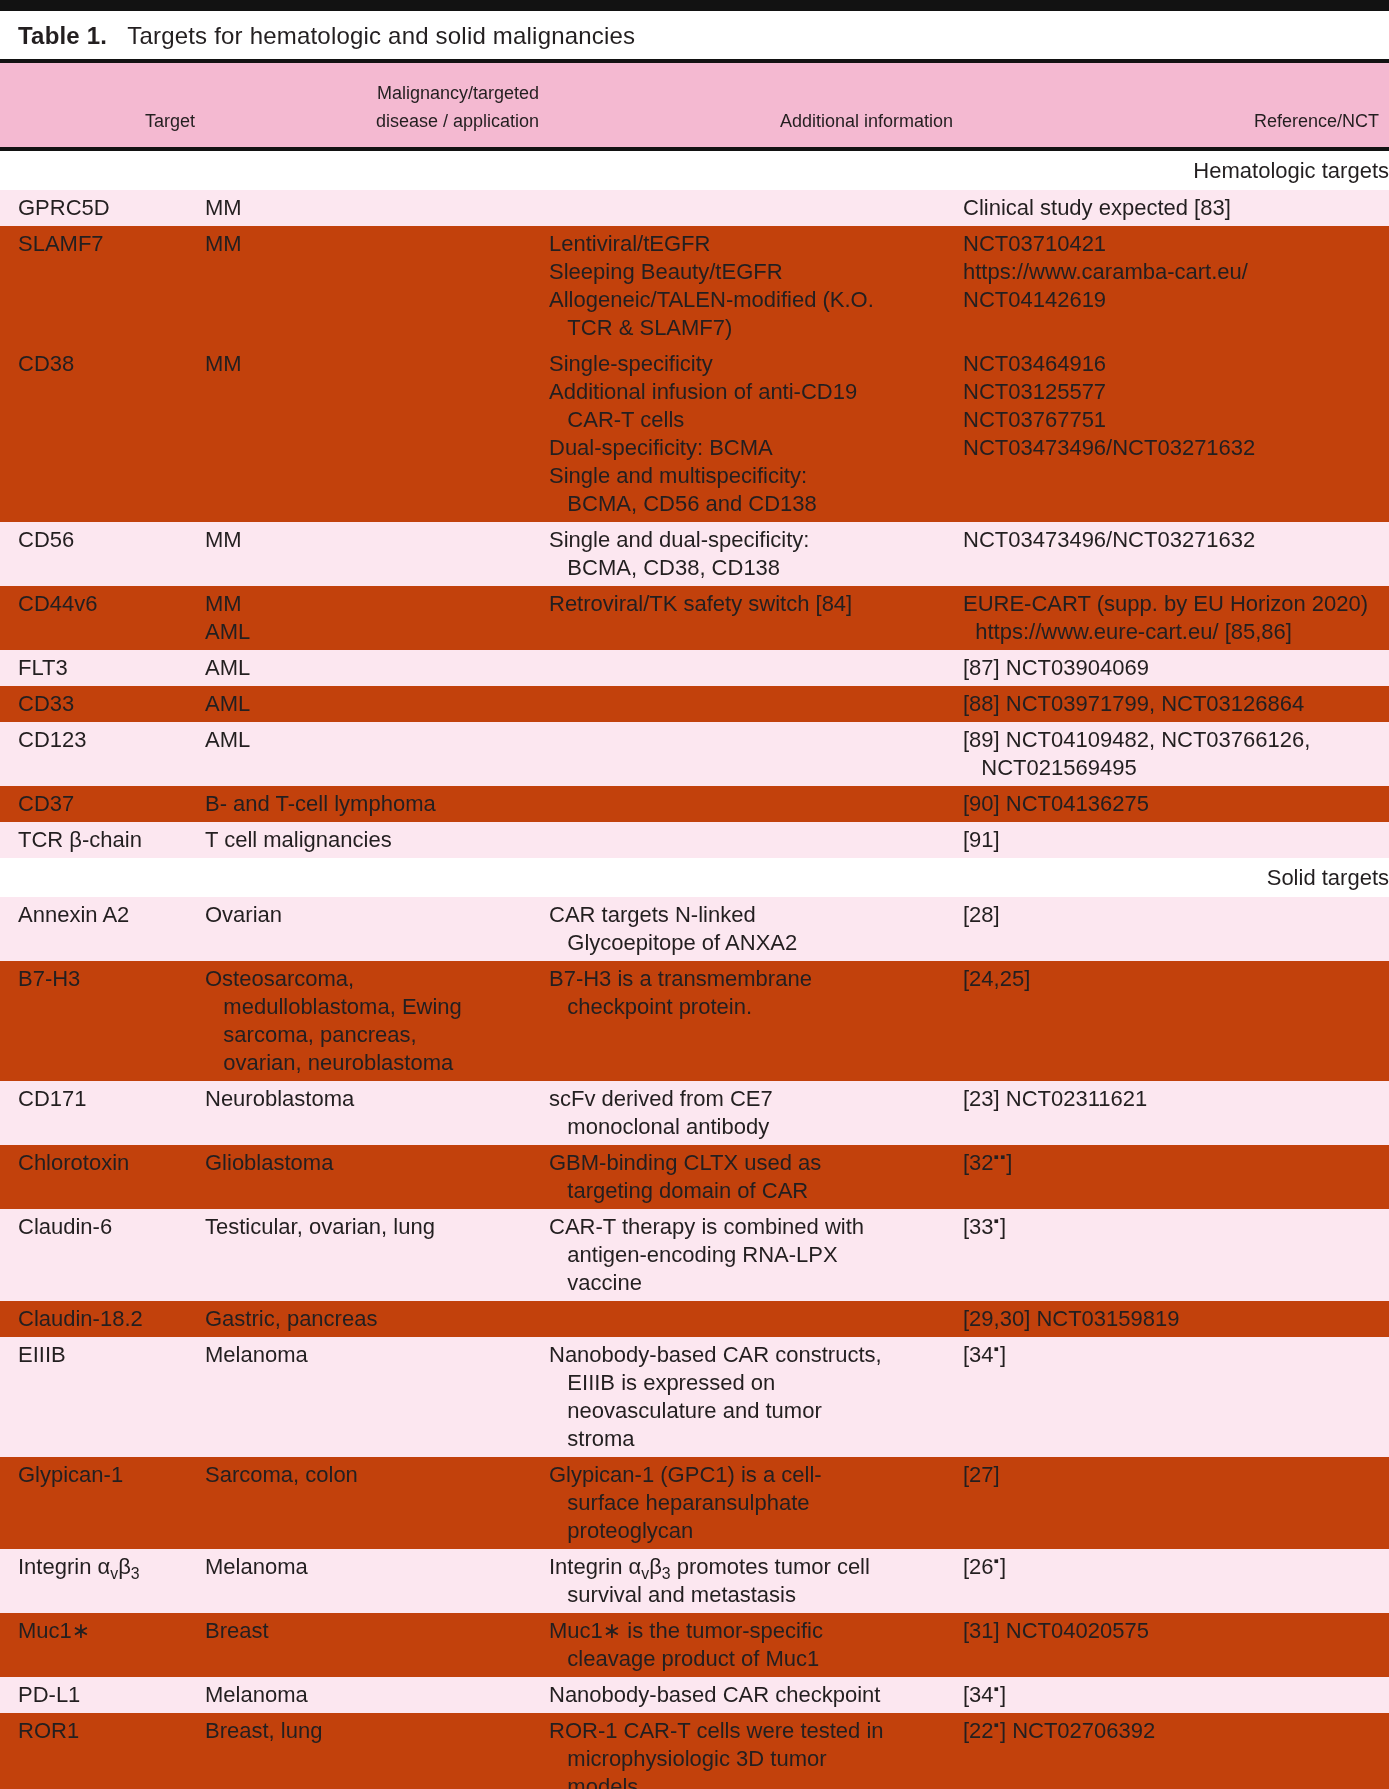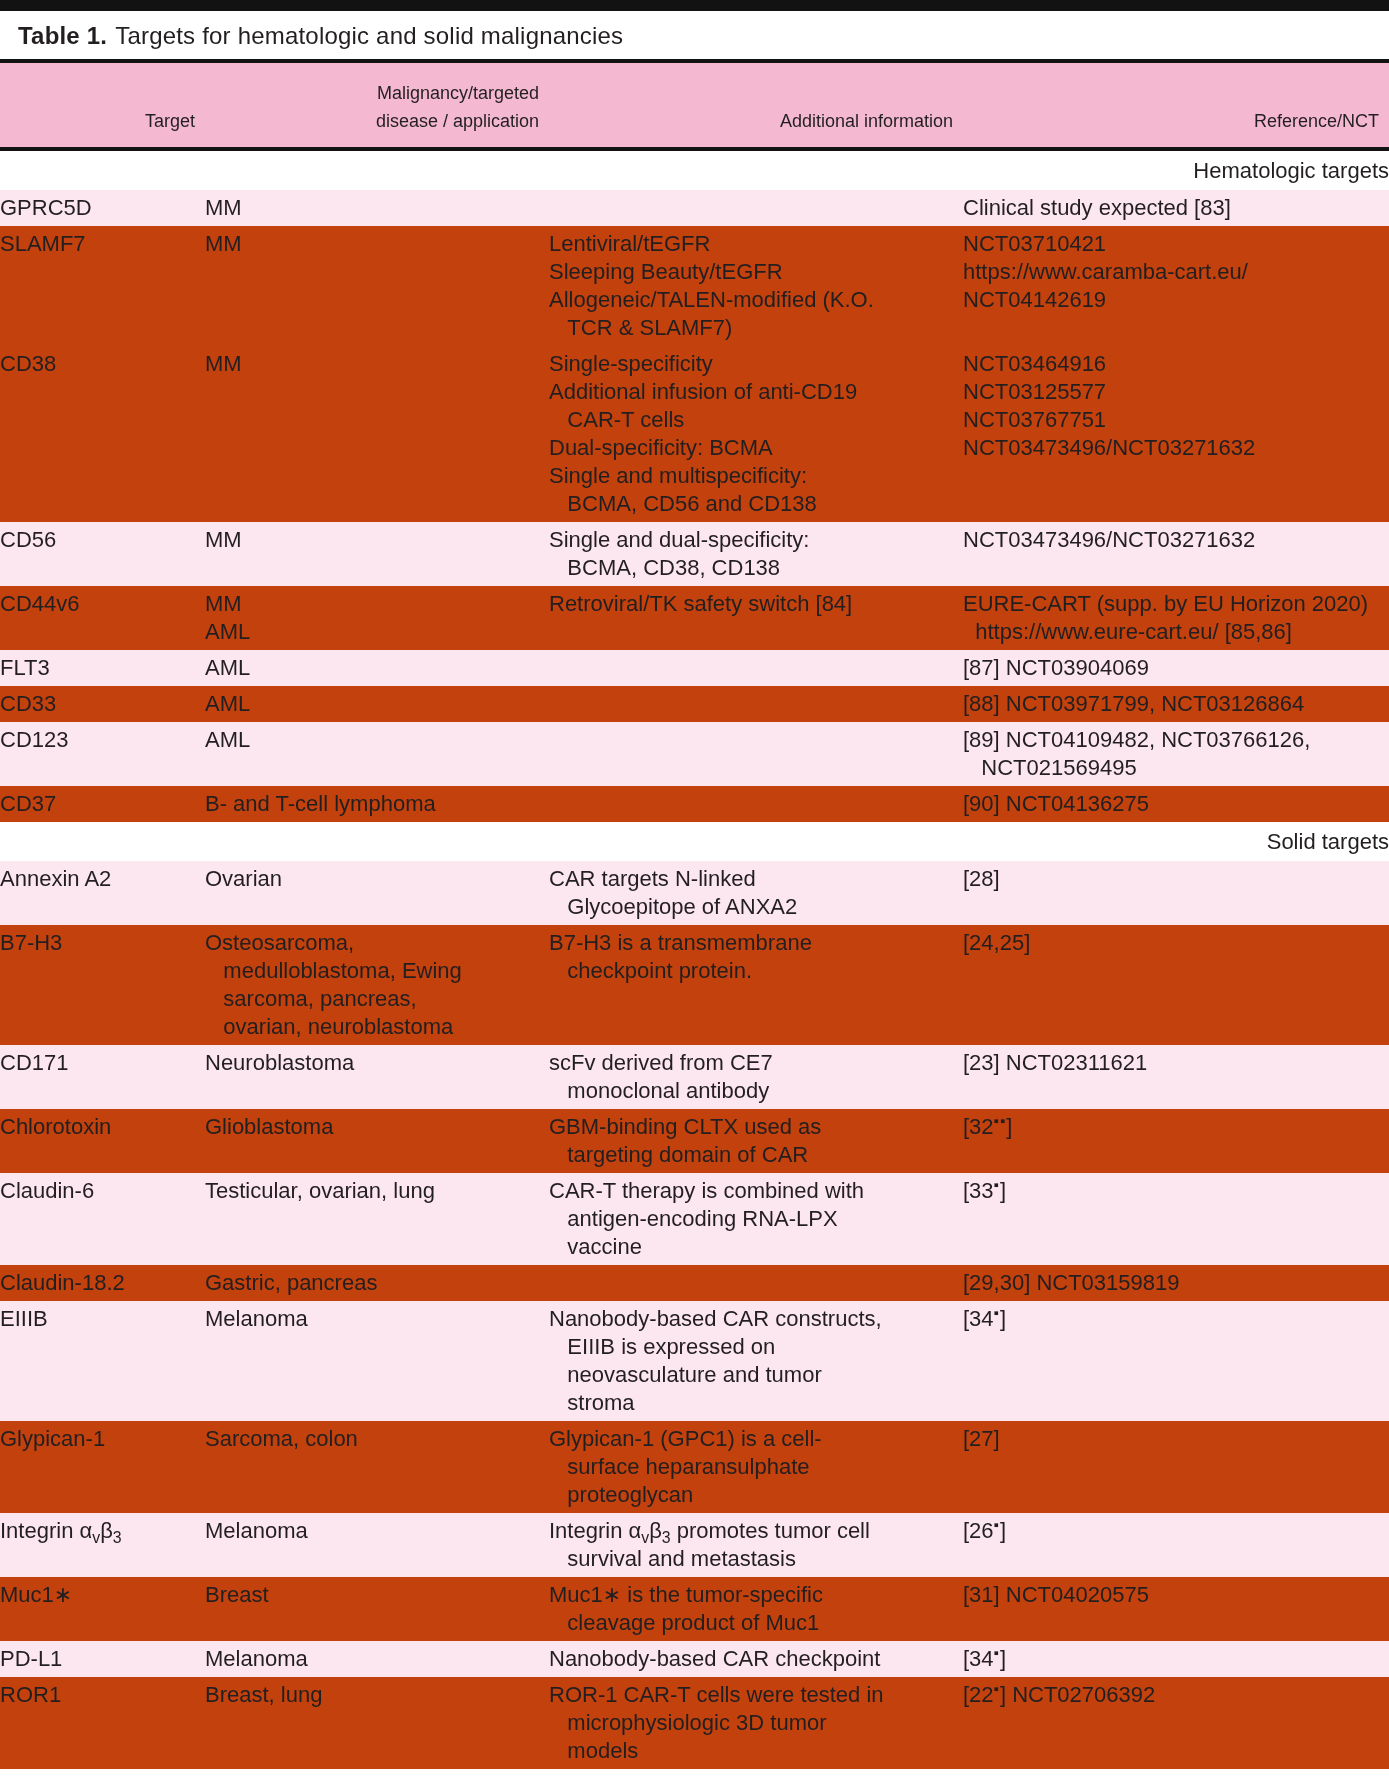--- a/index.html
+++ b/index.html
@@ -17,41 +17,41 @@
     background: #121212;
     width: 100%;
   }
   .rule.thick-top { height: 11px; }
   .rule.thin { height: 4px; }
   .caption {
     font-size: 24px;
     padding: 11px 18px 9px 18px;
     letter-spacing: 0.2px;
   }
-  .caption b { margin-right: 8px; }
+  .caption b { margin-right: 20px; }
   table {
     width: 100%;
     border-collapse: collapse;
     table-layout: fixed;
     font-size: 22px;
     line-height: 28px;
   }
   thead tr {
     background: var(--header-pink, #f4b9d1);
   }
   th {
     font-weight: normal;
     text-align: right;
     vertical-align: bottom;
     white-space: pre-line;
     padding: 16px 10px 12px 0;
     border-bottom: 4px solid #121212;
     font-size: 18px;
   }
-  th:first-child, td:first-child { }
+  th:first-child, td:first-child { padding-left: 18px; }
   td {
     vertical-align: top;
     text-align: left;
     white-space: pre-wrap;
     padding: 4px 10px 4px 0;
   }
   tr.shaded { background: var(--row-pink, #fce7f0); }
   tr.plain  { background: #c2410c; }
   tr.section { background: #ffffff; }
   tr.section td {
@@ -164,20 +164,26 @@
           <td></td>
           <td>[89] NCT04109482, NCT03766126,
    NCT021569495</td>
         </tr>
         <tr class="plain">
           <td>CD37</td>
           <td>B- and T-cell lymphoma</td>
           <td></td>
           <td>[90] NCT04136275</td>
         </tr>
+        <tr class="shaded">
+          <td>TCR β-chain</td>
+          <td>T cell malignancies</td>
+          <td></td>
+          <td>[91]</td>
+        </tr>
         <tr class="section">
           <td colspan="4">Solid targets</td>
         </tr>
         <tr class="shaded">
           <td>Annexin A2</td>
           <td>Ovarian</td>
           <td>CAR targets N-linked
    Glycoepitope of ANXA2</td>
           <td>[28]</td>
         </tr>

